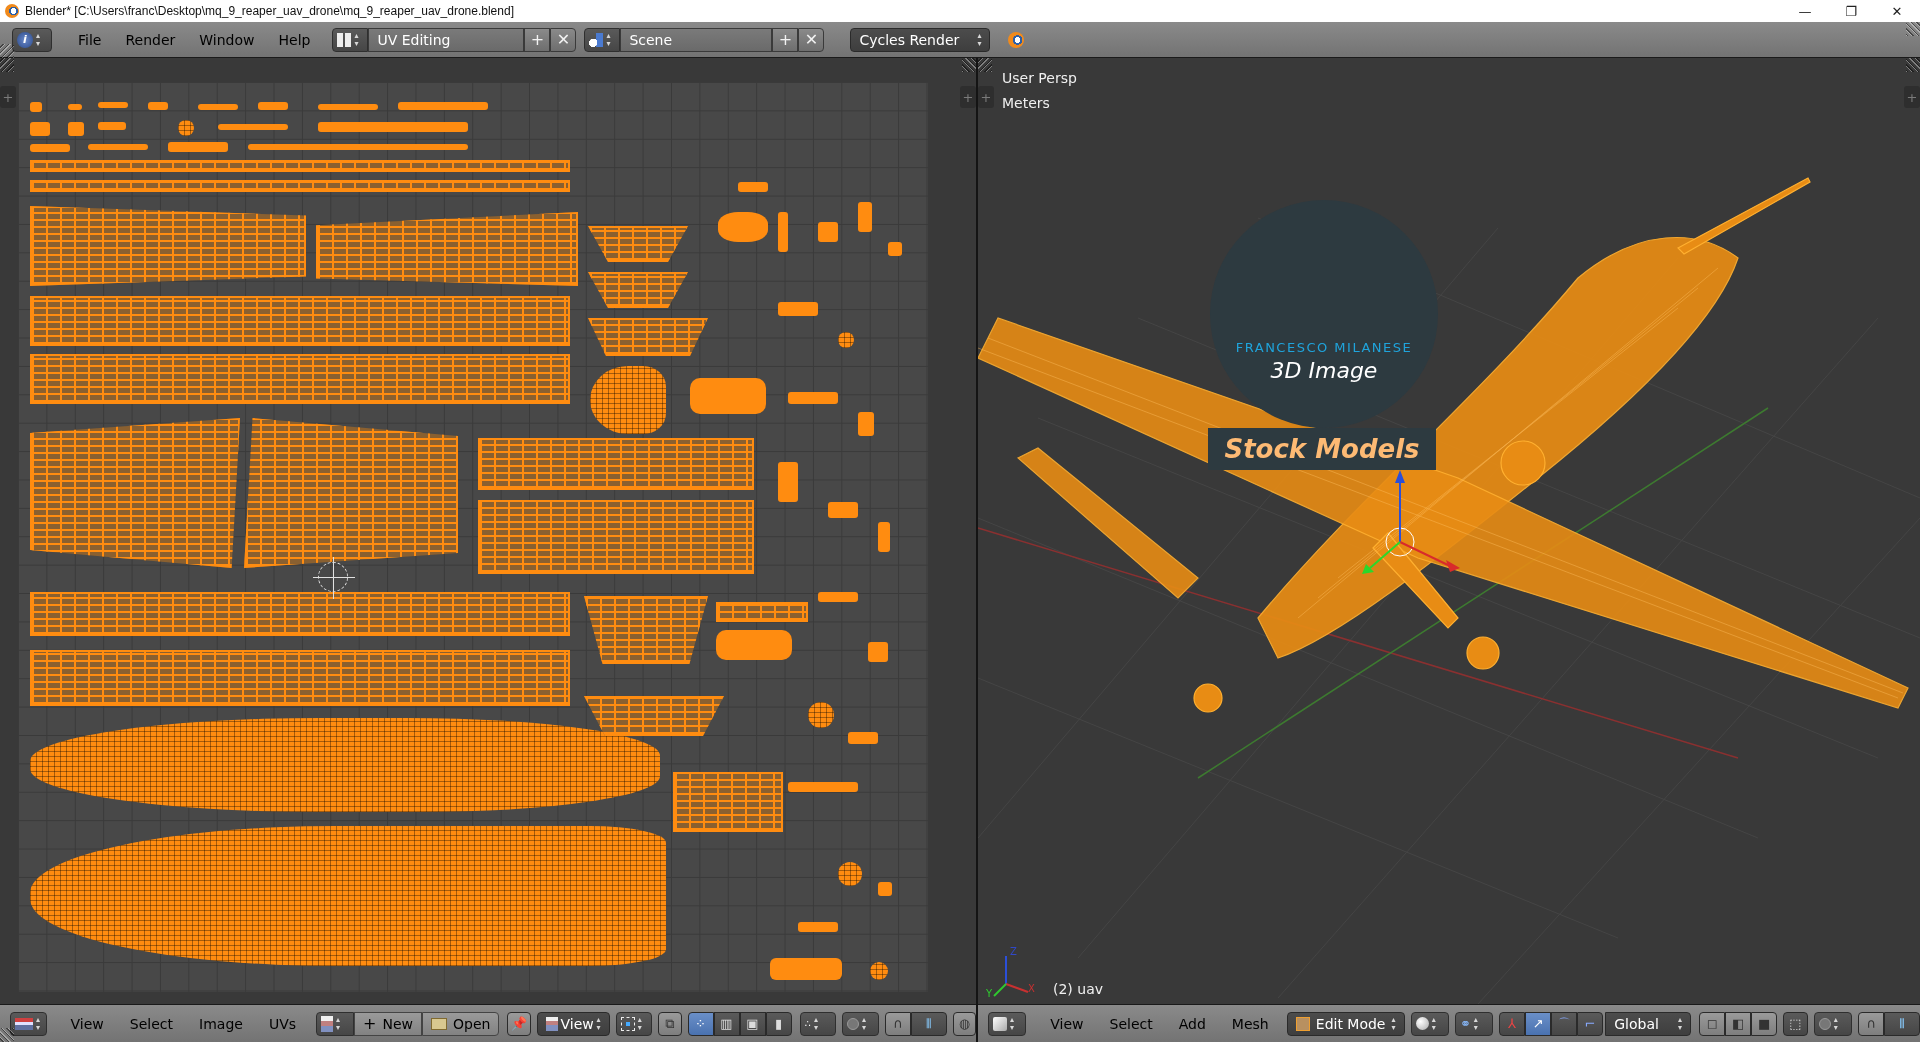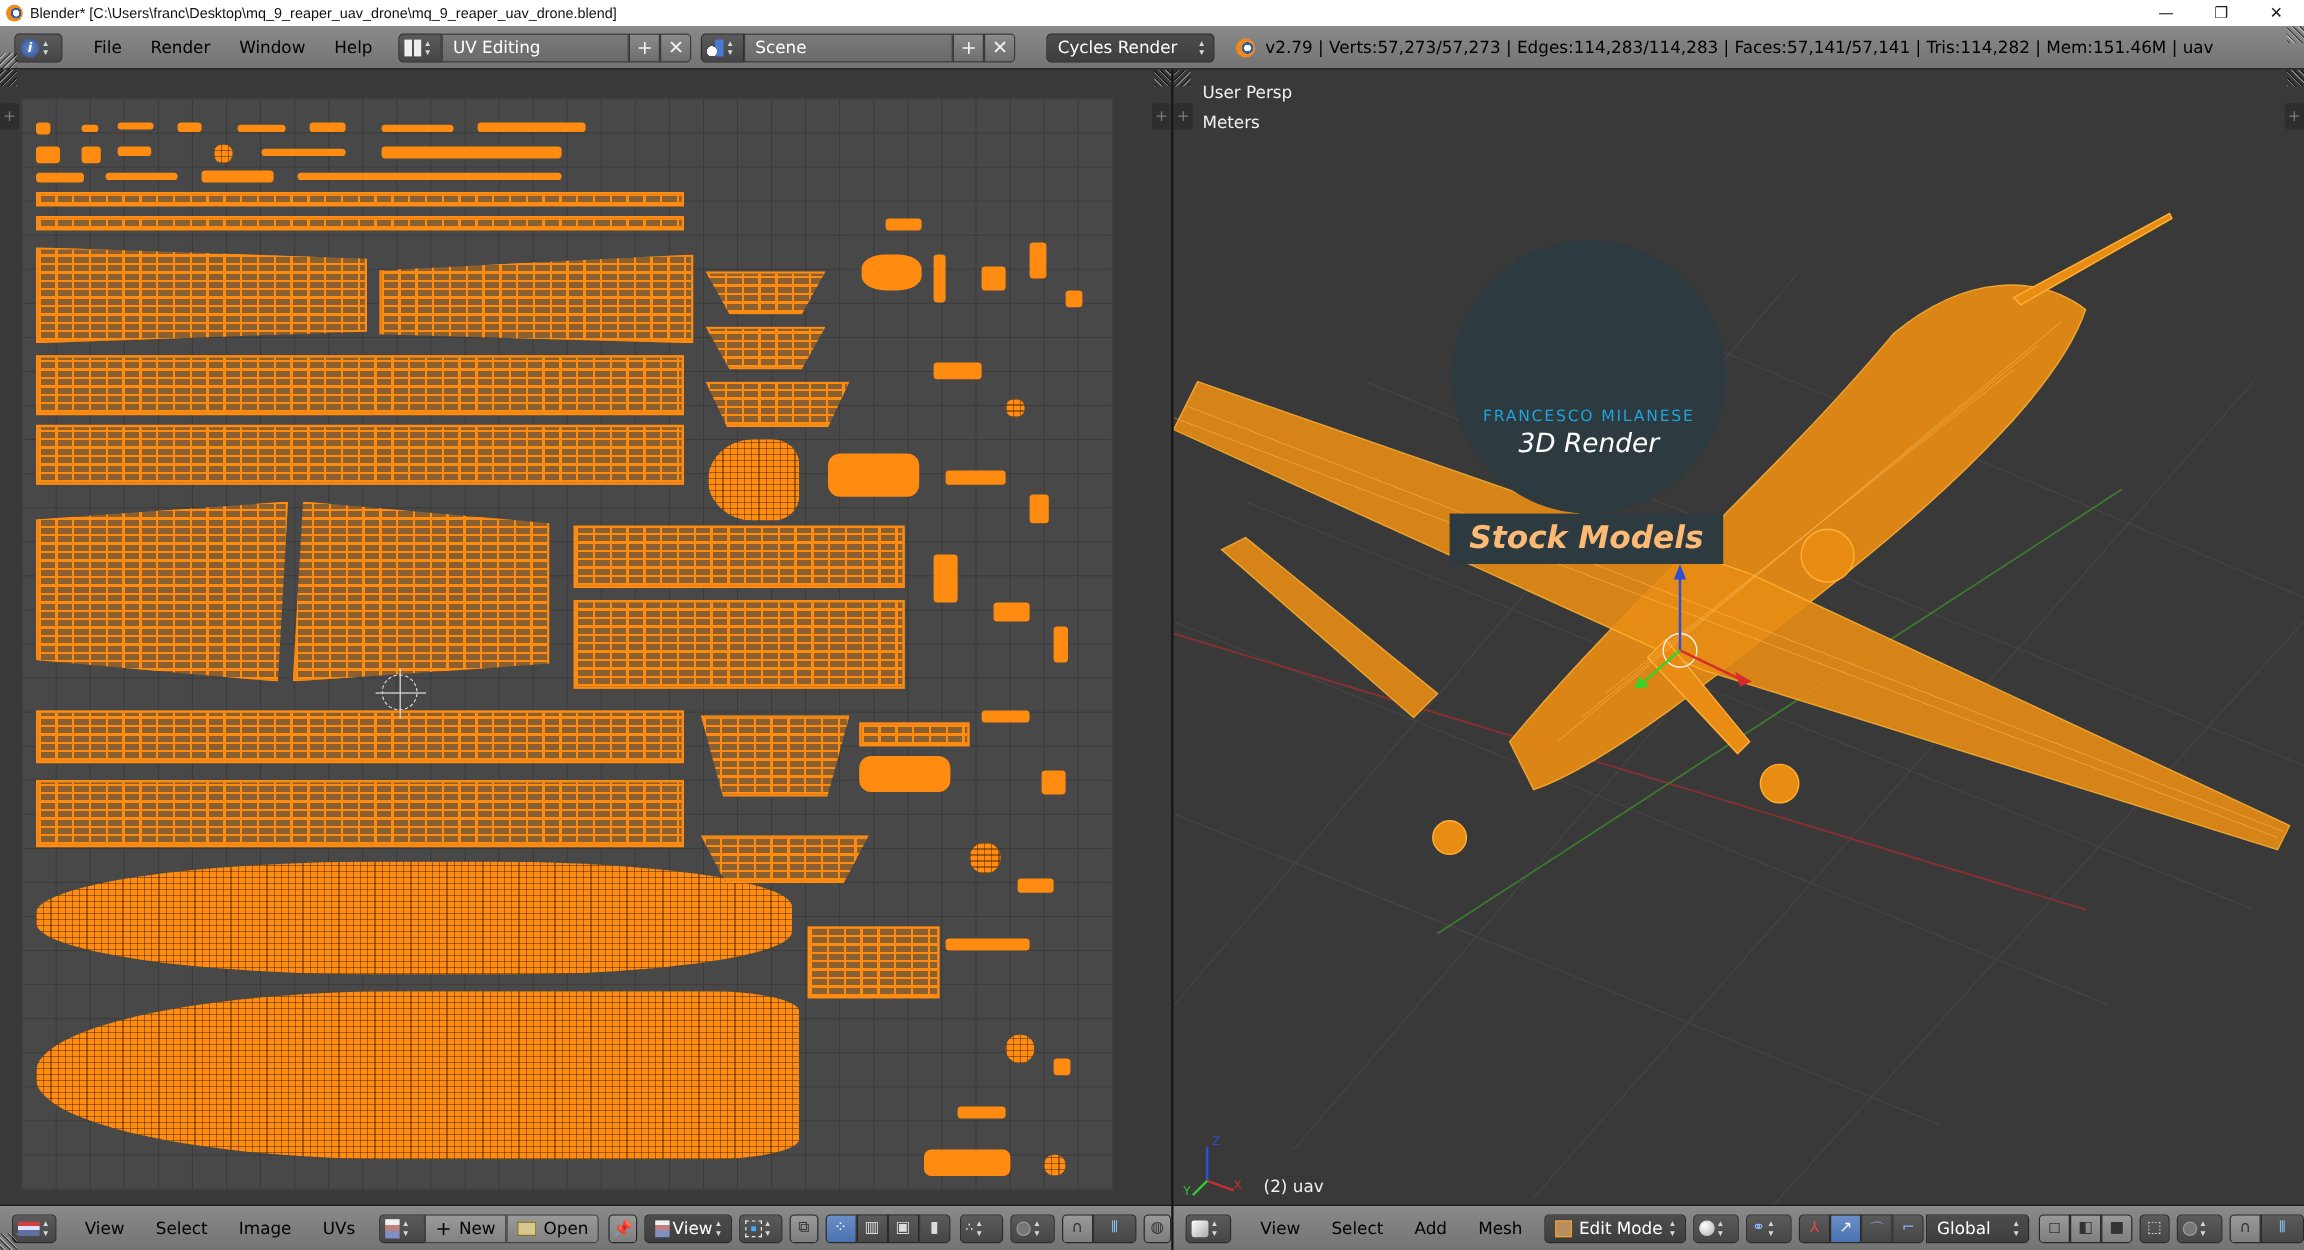--- a/index.html
+++ b/index.html
@@ -98,36 +98,35 @@
     <div class="sq-btn" style="border-radius:0 4px 4px 0;">
         <span>✕</span>
       </div>
   </div>
 
   <div style="display:flex;margin-left:8px;">
     <div class="editor-btn" style="width:36px;border-radius:4px 0 0 4px;">
       <span style="width:14px;height:14px;background:radial-gradient(circle at 30% 70%,#fff 0 30%,transparent 31%),linear-gradient(90deg,transparent 50%,#4a7ad0 50%);"></span>
       <span class="updown">▴<br>▾</span>
     </div>
-    <div class="field" style="width:174px;">Scene</div>
+    <div class="field" style="width:152px;">Scene</div>
     <div class="sq-btn">
         <span>+</span>
       </div>
     <div class="sq-btn" style="border-radius:0 4px 4px 0;">
         <span>✕</span>
       </div>
   </div>
 
   <div class="dark-field" style="margin-left:26px;width:140px;">
     <span>Cycles Render</span>
     <span class="updown">▴<br>▾</span>
   </div>
 
   <span style="margin-left:18px;width:16px;height:16px;border-radius:50%;background:radial-gradient(circle at 60% 50%,#fff 0 22%,#2b5fa8 23% 38%,#f08a1c 39% 100%);"></span>
-  <span class="stats">v2.79 | Verts:57,273/57,273 | Edges:114,283/114,283 | Faces:57,141/57,141 | Tris:114,282 | Mem:151.46M | uav</span>
   <div class="corner-hatch" style="right:0;top:0;transform:scaleX(-1);"></div>
 </div>
 
 <div class="uv-editor">
   <div class="corner-hatch" style="left:0;top:0;"></div>
   <div class="corner-hatch" style="right:0;top:0;transform:scaleX(-1);"></div>
   <div class="tool-plus" style="left:0;top:28px;">+</div>
   <div class="tool-plus" style="right:0;top:28px;">+</div>
 
   <div class="uv-image">
@@ -268,21 +267,21 @@
   <span class="vp-text" style="left:24px;top:12px;">User Persp</span>
   <span class="vp-text" style="left:24px;top:37px;text-align:right;">Meters</span>
   <span class="vp-text" style="left:32px;top:888px;font-size:10px;color:#3048c8;">Z</span>
   <span class="vp-text" style="left:50px;top:925px;font-size:10px;color:#c83030;">X</span>
   <span class="vp-text" style="left:8px;top:930px;font-size:10px;color:#30c830;">Y</span>
   <span class="vp-text" style="left:75px;top:923px;">(2) uav</span>
 </div>
 
 <div class="logo">
   <div class="logo-sub">FRANCESCO MILANESE</div>
-  <div class="logo-3d">3D Render</div>
+  <div class="logo-3d">3D Image</div>
 </div>
 <div class="stock">Stock Models</div>
 
 <div class="bottombar" style="left:0;width:976px;">
   <div class="corner-hatch" style="left:0;bottom:0;transform:scaleY(-1);"></div>
   <div class="editor-btn" style="width:40px;">
     <span style="width:18px;height:12px;background:linear-gradient(#d04040 0 30%,#e0e0ff 30% 60%,#6070a0 60%);"></span>
     <span class="updown">▴<br>▾</span>
   </div>
   <span class="menu-item" style="margin-left:10px;">View</span>

